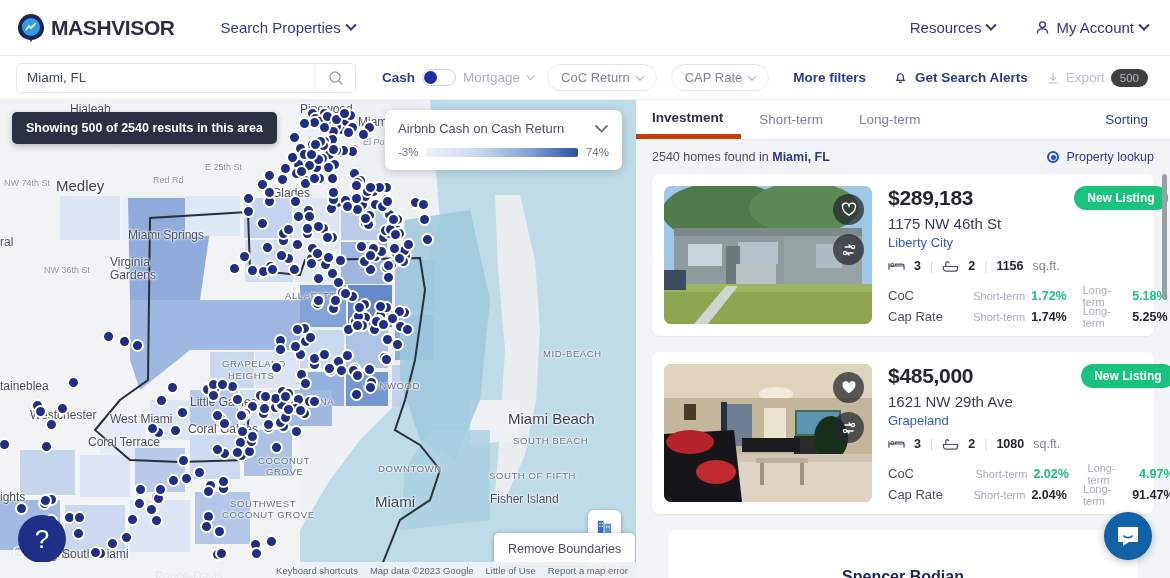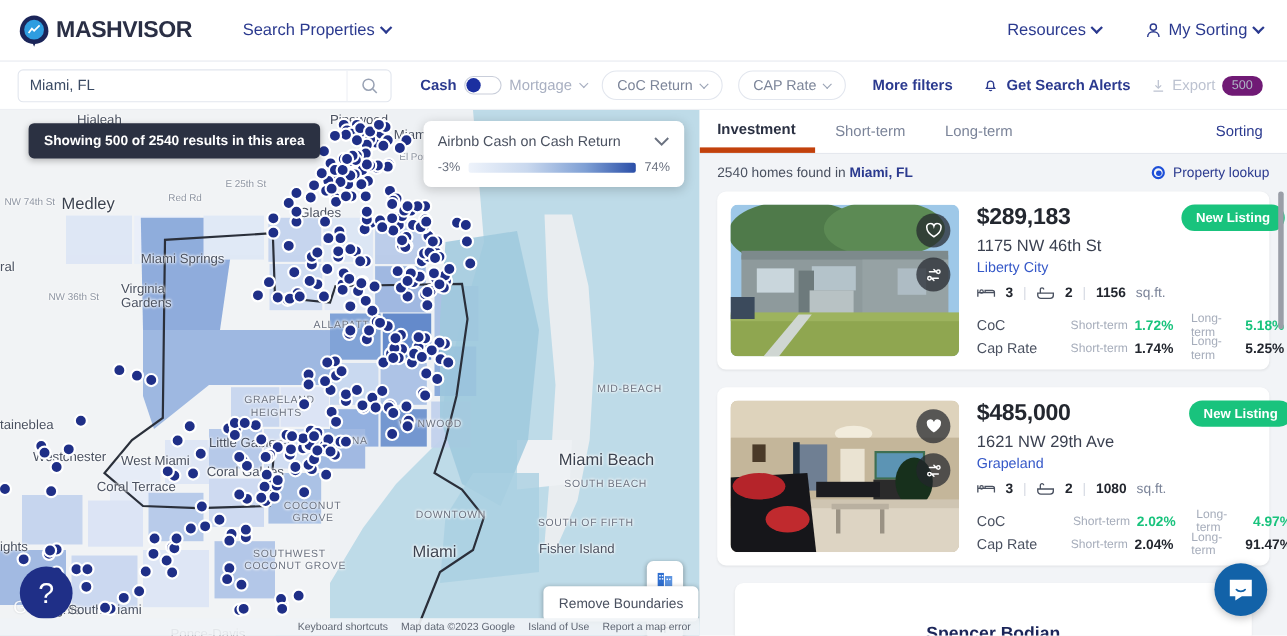--- a/index.html
+++ b/index.html
@@ -82,21 +82,21 @@
     height: 27px; border: 1px solid #e2e6ee; border-radius: 14px;
     display: flex; align-items: center; gap: 7px; padding: 0 13px;
     font-size: 13px; color: #7c8599; margin-left: 14px; cursor: pointer; background:#fff;
   }
   .pill .caret-sm { width: 6px; height: 6px; border-right: 1.5px solid #9aa3b5;
     border-bottom: 1.5px solid #9aa3b5; transform: rotate(45deg) translate(-1px,-1px); }
   .more-filters { margin-left: 24px; font-size: 13.5px; color: #2b3a8f; font-weight: bold; cursor:pointer; }
   .fb-right { margin-left: auto; display: flex; align-items: center; gap: 18px; margin-right: 22px; }
   .alerts { display: flex; align-items: center; gap: 7px; font-size: 13.5px; color: #2b3a8f; font-weight:bold; cursor:pointer; }
   .export { display: flex; align-items: center; gap: 6px; font-size: 13.5px; color: #bcc2d0; cursor:pointer; }
-  .badge500 { background: #701a75; color: #aeb5c4; font-size: 11.5px;
+  .badge500 { background: #404040; color: #aeb5c4; font-size: 11.5px;
     border-radius: 10px; padding: 3px 9px; }
 
   
   .map {
     position: absolute; top: 100px; left: 0; width: 636px; height: 478px;
     overflow: hidden; background: #c7e0ea;
   }
   .map-canvas { position: absolute; inset: 0; }
   .maplabel {
     position: absolute; font-size: 12px; color: #4a5160; white-space: nowrap;
@@ -106,21 +106,21 @@
   .maplabel.small { font-size: 9.5px; color: #6b7280; letter-spacing: .6px; }
   .maplabel.street { font-size: 9px; color: #8f96a3; }
   .dot {
     position: absolute; width: 13px; height: 13px; border-radius: 50%;
     background: #1f2f87; border: 2px solid #fff;
   }
 
   .banner {
     position: absolute; top: 12px; left: 12px; background: #2b3142; color: #fff;
     font-size: 12.5px; font-weight: bold; padding: 9px 14px; border-radius: 5px;
-    z-index: 20; box-shadow: 0 2px 6px rgba(0,0,0,.25); margin-left: 14px;
+    z-index: 20; box-shadow: 0 2px 6px rgba(0,0,0,.25);
   }
   .legend {
     position: absolute; top: 10px; left: 385px; width: 237px; background: #fff;
     border-radius: 7px; box-shadow: 0 2px 10px rgba(0,0,0,.18); z-index: 20;
     padding: 11px 13px 12px;
   }
   .legend-head { display: flex; align-items: center; justify-content: space-between; }
   .legend-title { font-size: 13px; color: #4a5160; }
   .legend-row { display: flex; align-items: center; gap: 8px; margin-top: 10px; }
   .legend-min, .legend-max { font-size: 11.5px; color: #6b7280; }
@@ -255,21 +255,21 @@
     <div class="header-right">
       <div class="nav-link">
         <span>Resources</span>
         <span class="caret"></span>
       </div>
       <div class="nav-link">
         <svg class="person-ico" viewBox="0 0 16 16">
           <circle cx="8" cy="5" r="3" fill="none" stroke="#2b3a8f" stroke-width="1.4"></circle>
           <path d="M2.5 14.5c0-3.2 2.5-5 5.5-5s5.5 1.8 5.5 5" fill="none" stroke="#2b3a8f" stroke-width="1.4"></path>
         </svg>
-        <span>My Sorting</span>
+        <span>My Account</span>
         <span class="caret"></span>
       </div>
     </div>
   </div>
 
   <div class="filterbar">
     <div class="search-box">
       <input value="Miami, FL" placeholder="Enter an address, city or zip" style="">
       <div class="search-ico-btn">
         <svg width="16" height="16" viewBox="0 0 16 16">
@@ -406,21 +406,21 @@
       <div>+</div>
 
     </div>
     <div class="remove-bnd">Remove Boundaries</div>
     <div class="help-btn">?</div>
     <div class="gwatermark">Google</div>
 
     <div class="attrib">
       <span>Keyboard shortcuts</span>
       <span>Map data ©2023 Google</span>
-      <span>Island of Use</span>
+      <span>Little of Use</span>
       <span>Report a map error</span>
     </div>
 
     <div id="map-labels">
         <div class="maplabel " style="left: 70px; top: 2px;">Hialeah</div>
         <div class="maplabel " style="left: 300px; top: 2px;">Pinewood</div>
         <div class="maplabel " style="left: 358px; top: 15px;">Miami</div>
         <div class="maplabel big" style="left: 98px; top: 30px;">Hialeah</div>
         <div class="maplabel street" style="left: 363px; top: 37px;">El Portal</div>
         <div class="maplabel " style="left: 490px; top: 41px;">Village</div>

